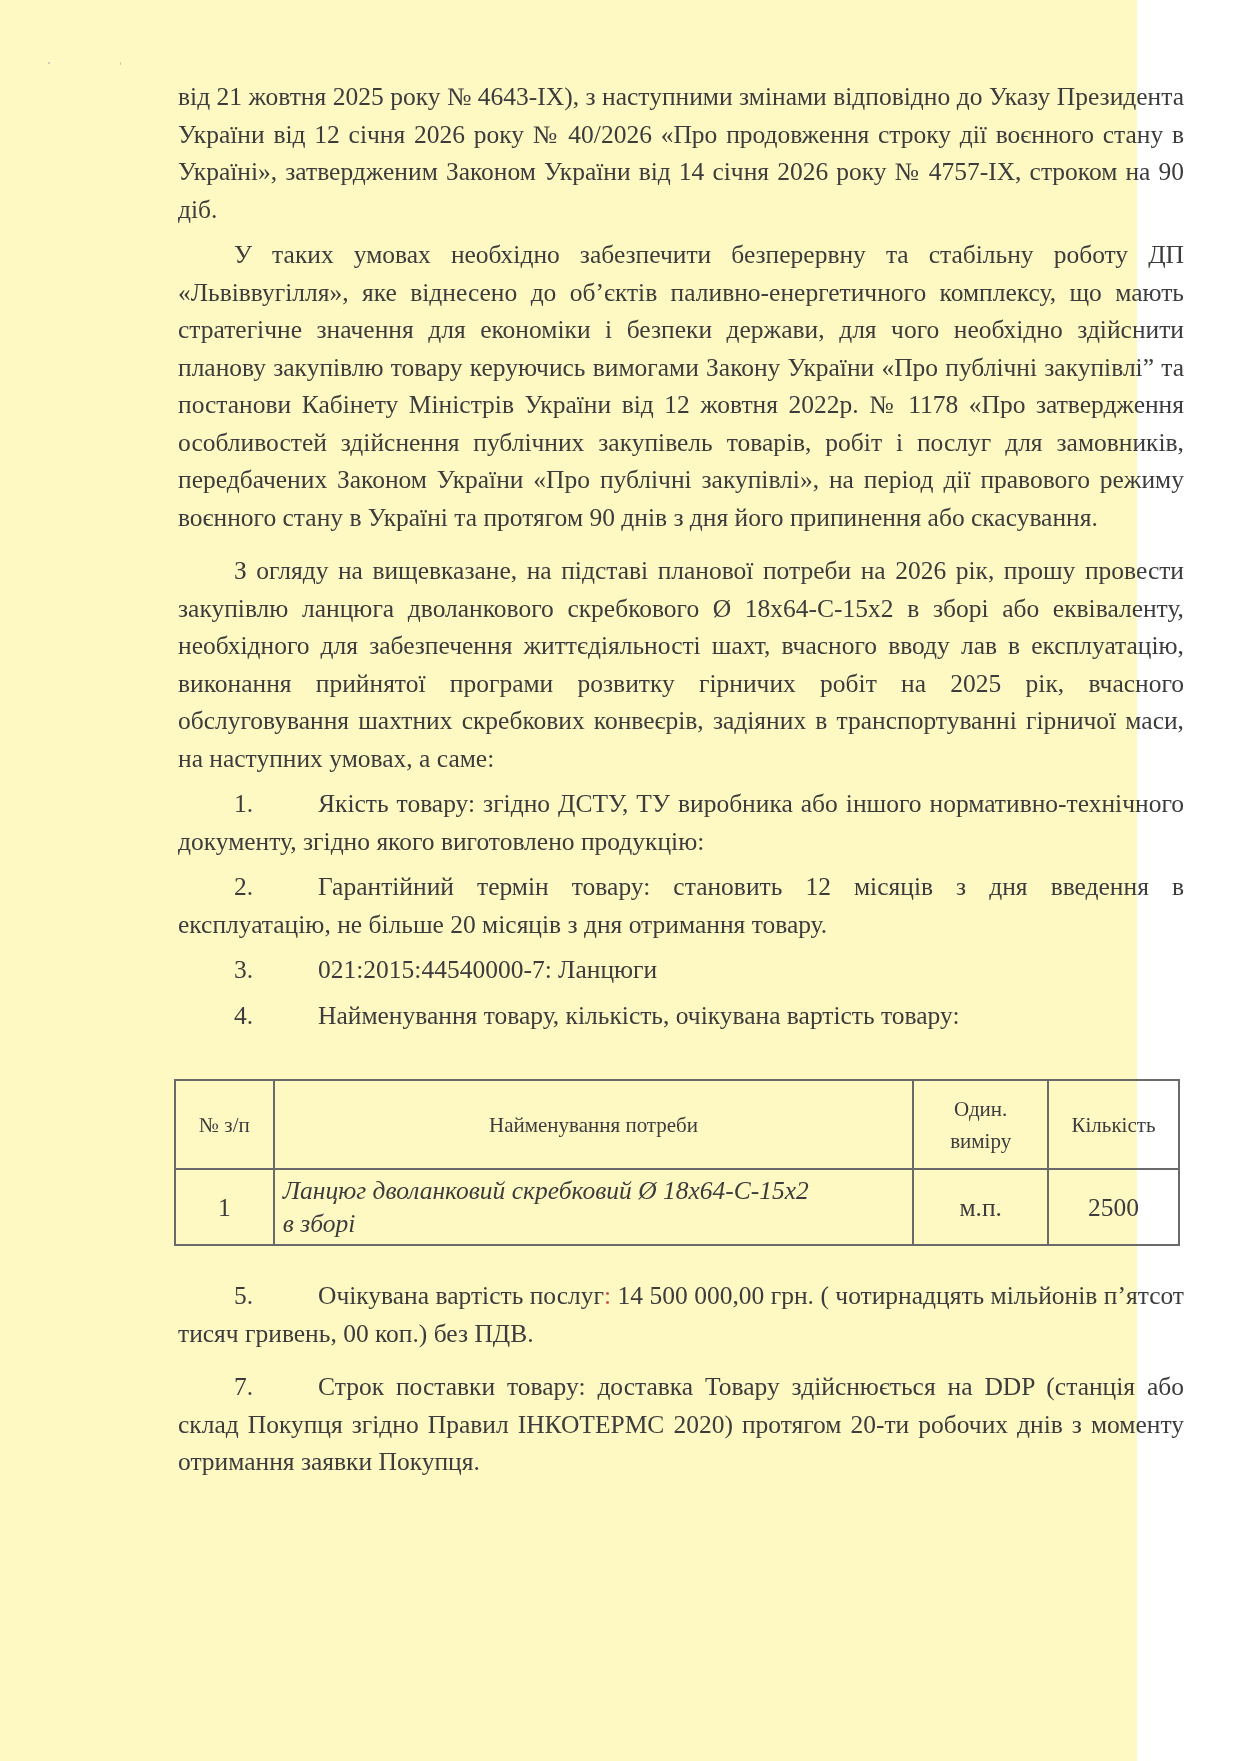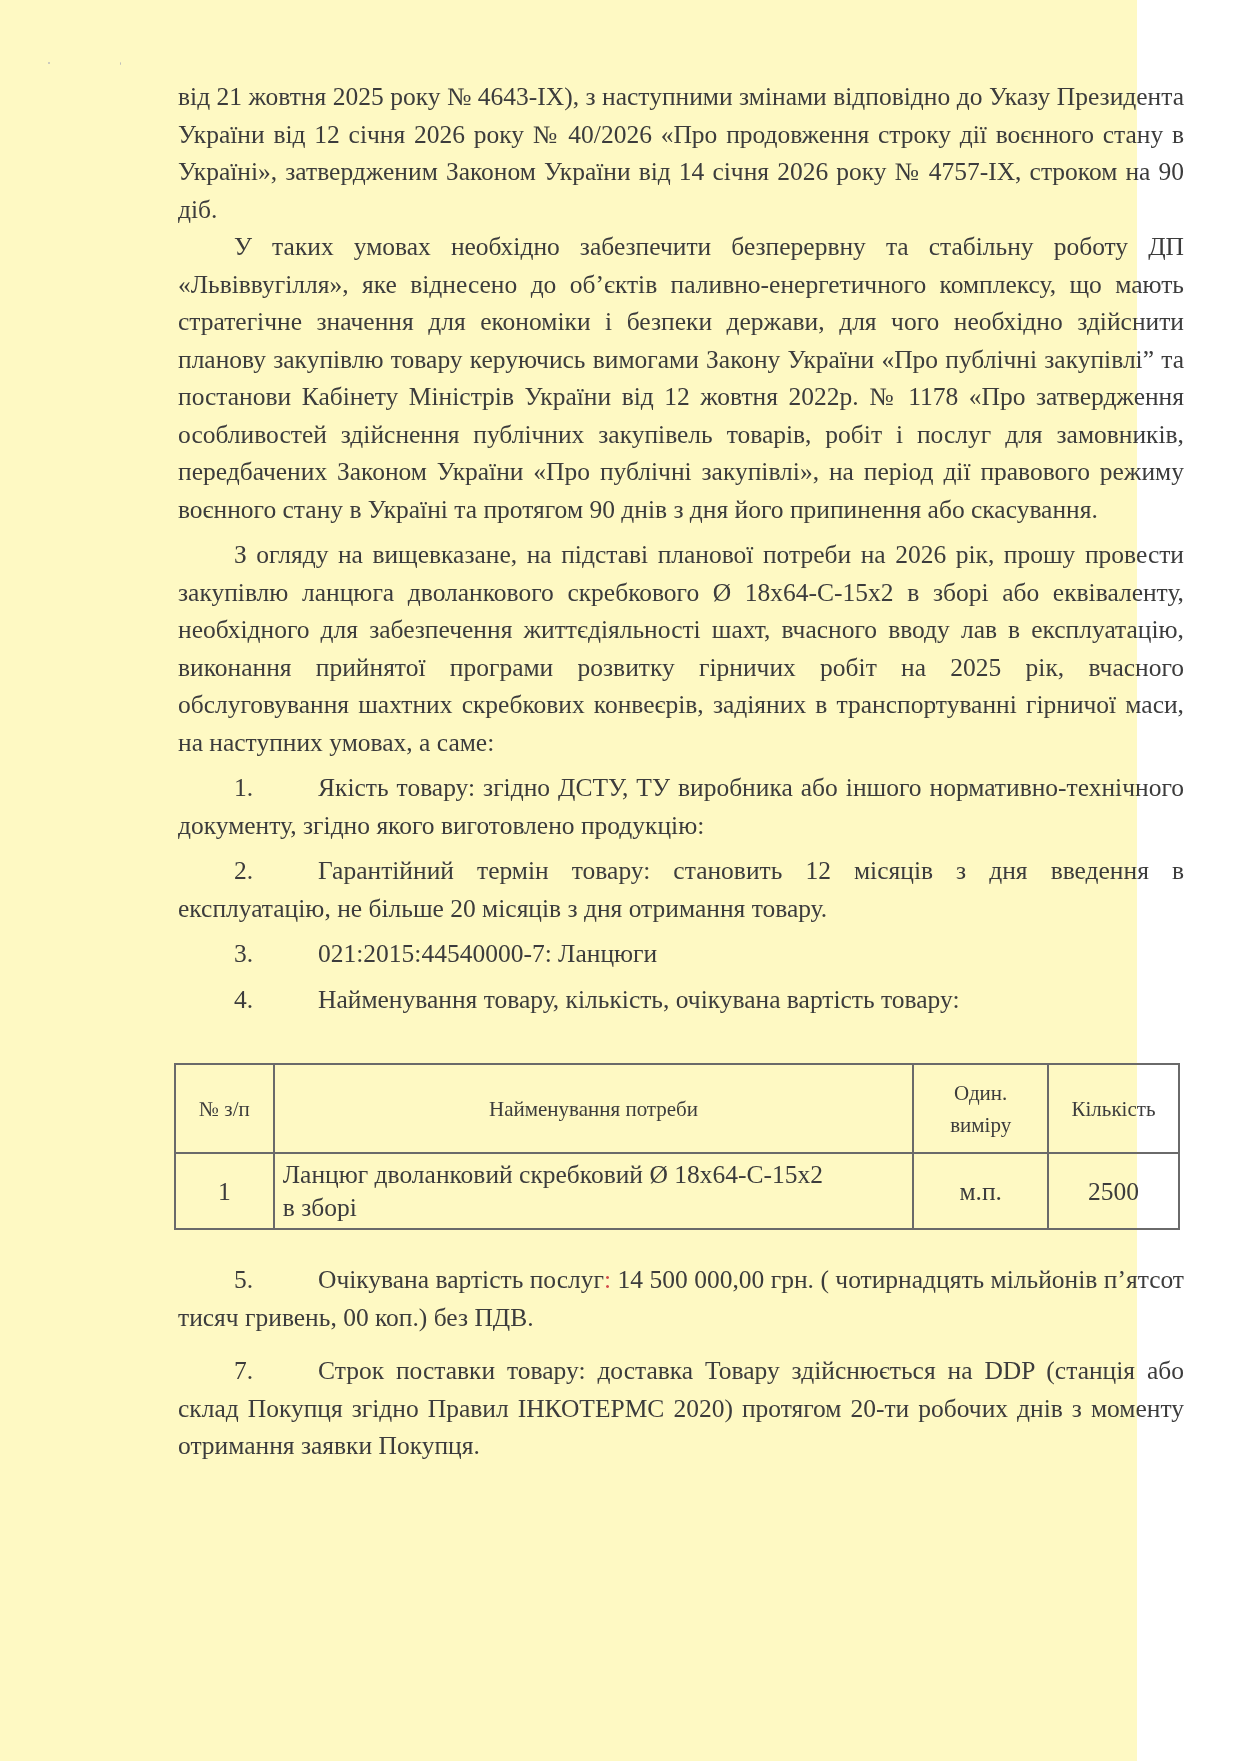--- a/index.html
+++ b/index.html
@@ -38,20 +38,21 @@
       font-size: 25.5px;
       line-height: 37.5px;
     }
     .para {
       margin: 0;
       text-align: justify;
       text-align-last: left;
     }
     .indent {
       text-indent: 56px;
+      margin-top: 8px;
     }
     .item {
       margin: 0;
       text-align: justify;
       text-indent: 56px;
     }
     .item .num {
       display: inline-block;
       text-indent: 0;
       width: 84px;
@@ -80,20 +81,21 @@
       font-size: 21px;
       line-height: 32px;
     }
     table.goods td {
       height: 74px;
       font-size: 25.5px;
       line-height: 33px;
     }
     table.goods td.name-cell {
       text-align: left;
+      font-style: italic;
     }
     col.c1 { width: 99px; }
     col.c2 { width: 641px; }
     col.c3 { width: 135px; }
     col.c4 { width: 131px; }
   </style>
 </head>
 <body>
 
 <div class="page">

